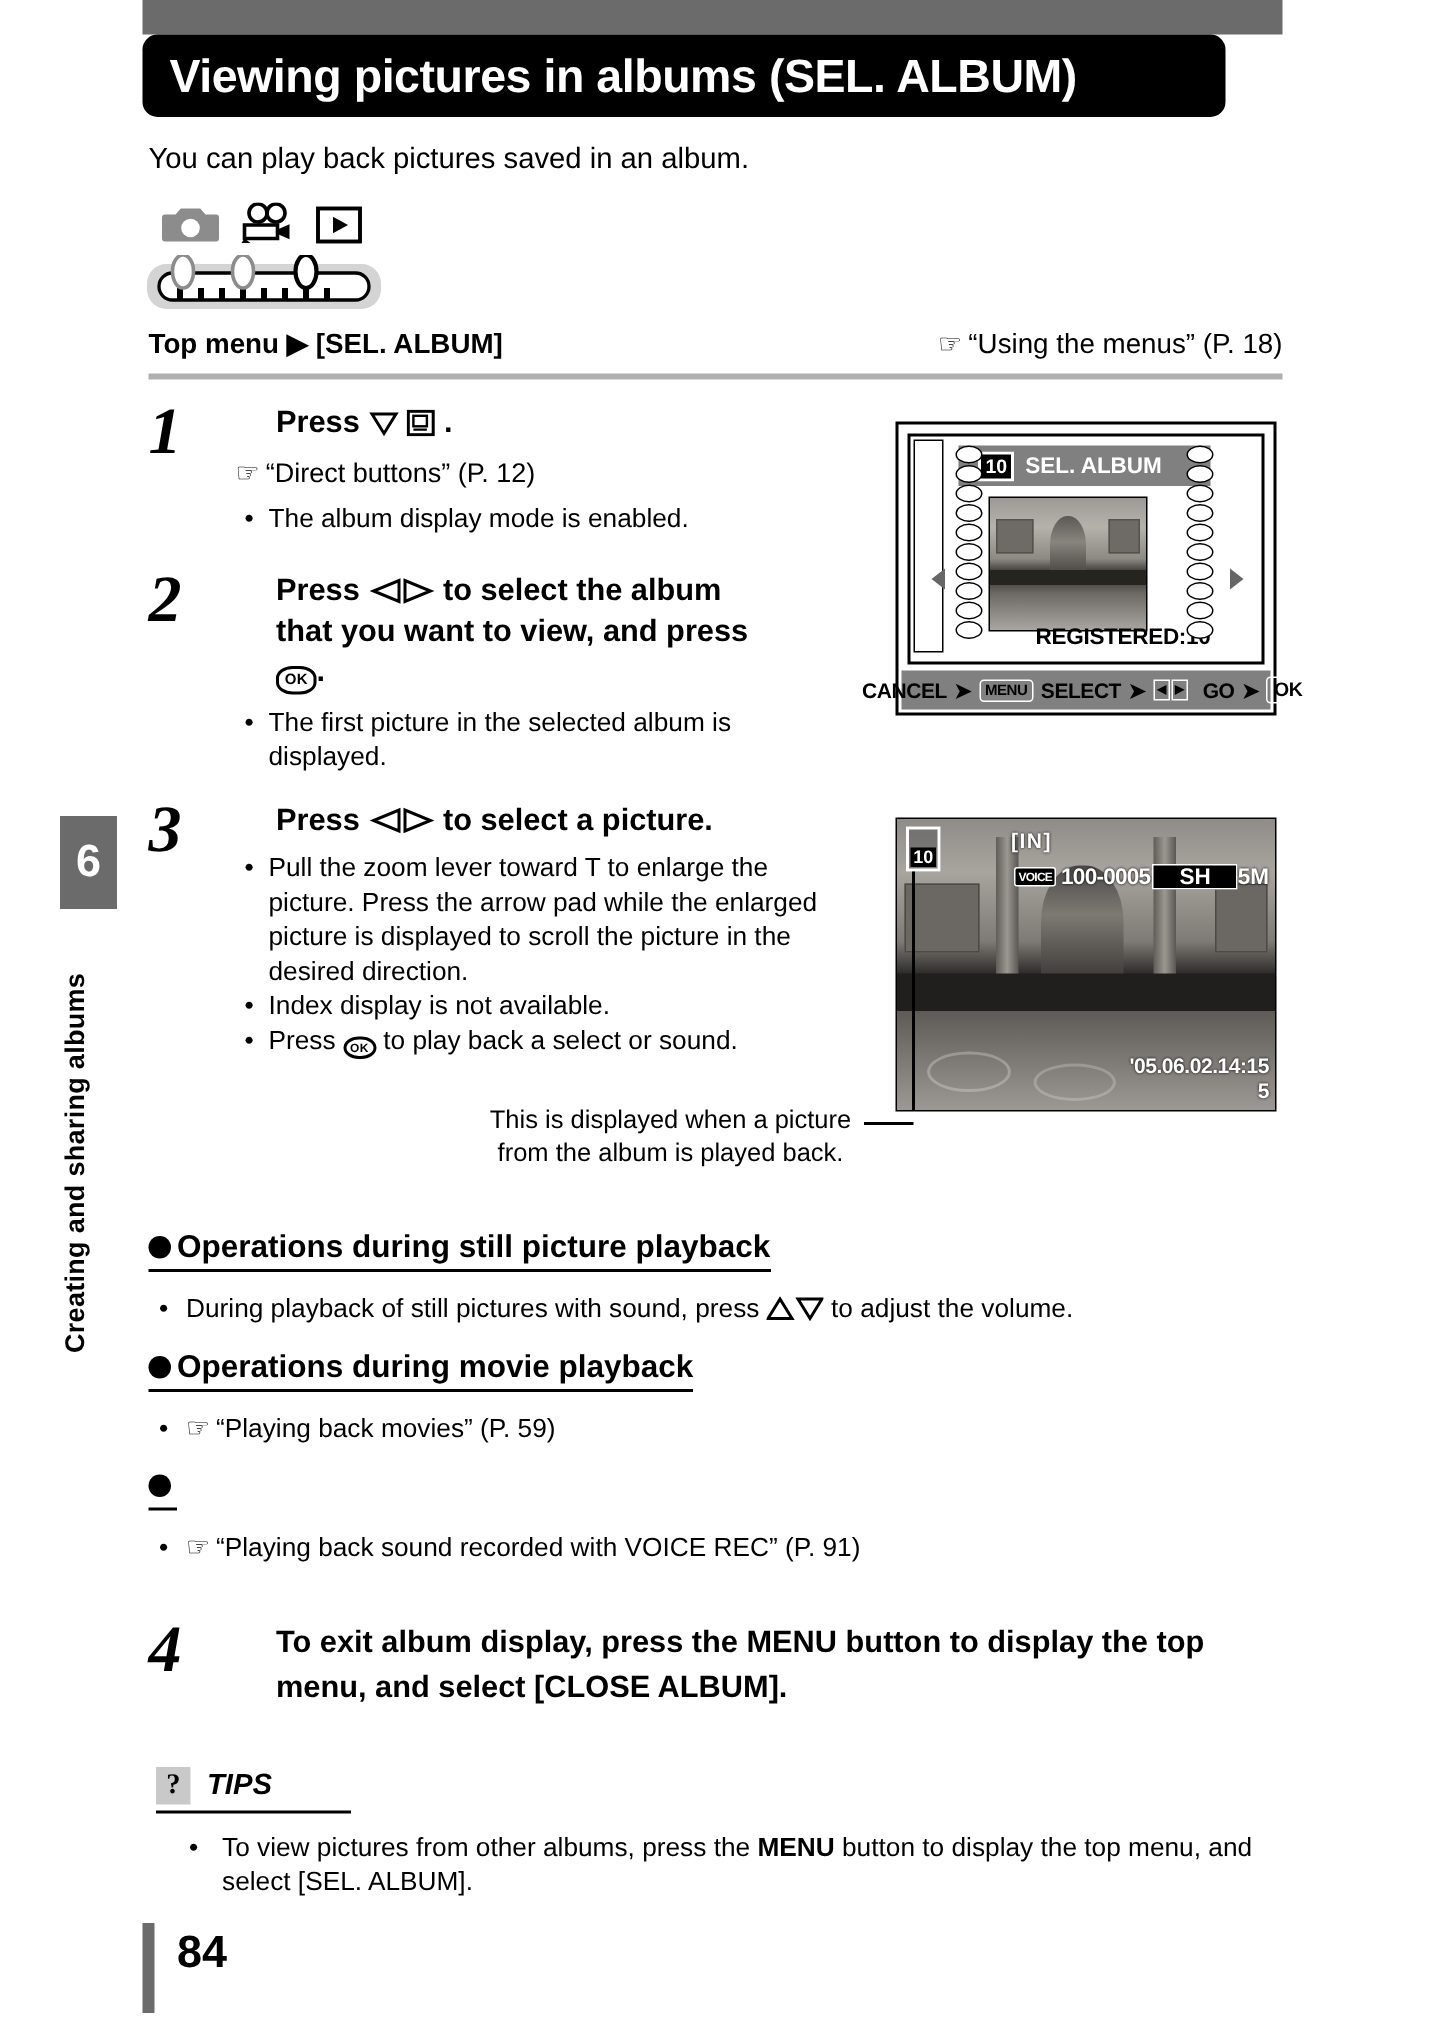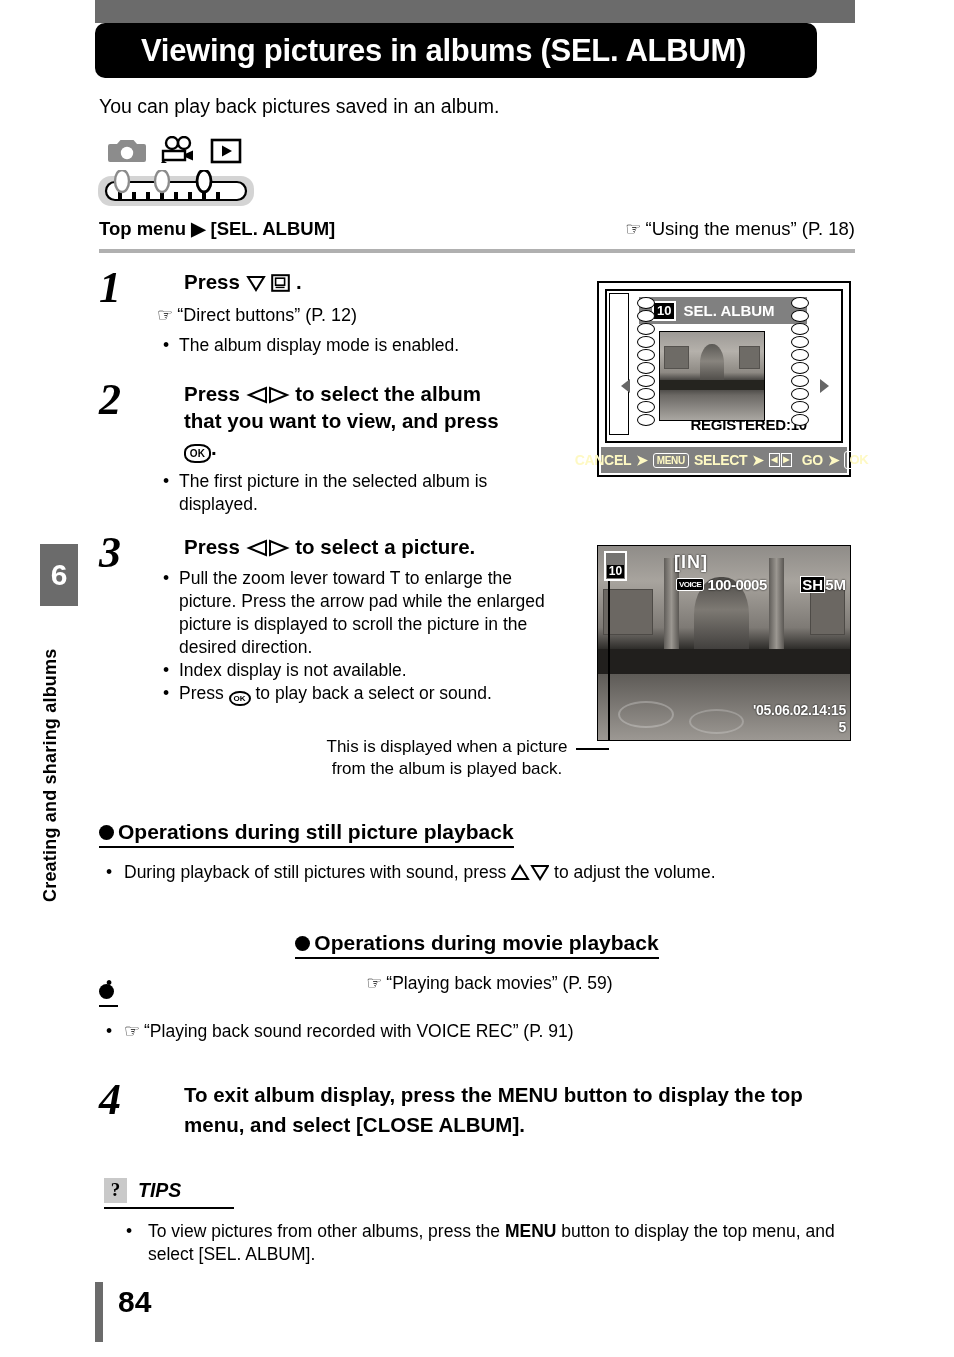--- a/index.html
+++ b/index.html
@@ -14,21 +14,21 @@
   }
 
   
   .top-gray-bar {
     position:absolute; left:95px; top:0; width:760px; height:23px;
     background:#6b6b6b;
   }
   .title-bar {
     position:absolute; left:95px; top:23px; width:722px; height:55px;
     background:#000; border-radius:10px;
-    display:flex; align-items:center;padding-left:28px;
+    display:flex; align-items:center;
   }
   .title-bar .title-text {
     color:#fff; font-size:31px; font-weight:bold; letter-spacing:-0.3px;
     padding-left:18px; white-space:nowrap;
   }
 
   .intro {
     position:absolute; left:99px; top:93px; width:740px;
     font-size:19.5px; line-height:26px;
   }
@@ -161,21 +161,21 @@
     border-right:9px solid #666;
   }
   .tri-right {
     right:12px; top:88px;
     border-top:7px solid transparent; border-bottom:7px solid transparent;
     border-left:9px solid #666;
   }
   .lcd1-bar {
     position:absolute; left:2px; right:2px; bottom:2px; height:26px;
     background:#808080; display:flex; align-items:center;
-    justify-content:center; gap:5px; color:#fef9c3;
+    justify-content:center; gap:5px; color:#000000;
     font-size:14px; font-weight:bold; letter-spacing:-0.3px;
   }
   .kbox {
     border:1.6px solid #fff; border-radius:3px; padding:0 3px;
     font-size:10px; line-height:13px; font-weight:bold;
   }
   .kbox.okk { font-size:13px; line-height:16px; padding:0 4px; }
   .arrowg { font-size:14px; }
   .lr-keys { display:inline-flex; gap:1px; }
   .lr-keys span {
@@ -224,29 +224,29 @@
     border:2px solid rgba(255,255,255,.22); border-radius:50%;
   }
   .osd { position:absolute; color:#fff; font-weight:bold; text-shadow:0 0 2px #000; }
   .osd-album {
     left:6px; top:5px; width:23px; height:30px;
     border:2px solid #fff; background:rgba(90,90,90,.55);
     display:flex; align-items:flex-end; justify-content:center;
     font-size:12px; padding-bottom:1px;
   }
   .osd-album .num { background:#000; padding:0 2px; line-height:13px; }
-  .osd-in { left:76px; top:6px; font-size:18px; letter-spacing:1px;text-align:right; }
+  .osd-in { left:76px; top:6px; font-size:14px; letter-spacing:1px;text-align:right; }
   .osd-file { left:78px; top:30px; font-size:15px; letter-spacing:-0.5px;
               display:flex; align-items:center; gap:3px; }
   .file-tag {
     background:#000; color:#fff; border:1.5px solid #fff;
     font-size:8px; line-height:11px; padding:0 2px; border-radius:2px;
   }
   .osd-sh { right:4px; top:30px; font-size:15px; display:flex; align-items:center; }
-  .osd-sh .sh { background:#000; border:1.5px solid #fff; padding:0 1px; line-height:15px;margin-left:12px; }
+  .osd-sh .sh { background:#000; border:1.5px solid #fff; padding:0 17px; line-height:15px;margin-left:12px; }
   .osd-date { right:4px; bottom:4px; font-size:14px; text-align:right;
               letter-spacing:-0.3px; line-height:17px; width:130px; }
   .leader-v {
     position:absolute; left:10px; top:35px; width:2px; height:160px;
     background:#000;
   }
   .leader-h {
     position:absolute; left:576px; top:748px; width:33px; height:2px;
     background:#000;
   }
@@ -535,21 +535,21 @@
     <span>
       <svg width="38" height="17" viewBox="0 0 38 17" style="vertical-align:-3px">
         <path d="M9 2 L17 15 L1 15 z" fill="none" stroke="#000" stroke-width="2"></path>
         <path d="M21 2 L37 2 L29 15 z" fill="none" stroke="#000" stroke-width="2"></path>
       </svg>
     </span>
     <span>to adjust the volume.</span>
   </div>
 </div>
 
-<div class="sec" style="top:931px;text-align:center;">
+<div class="sec" style="top:900px;">
   <div class="sec-head">
     <span class="dot"></span><span>Operations during movie playback</span>
   </div>
   <div class="sec-bullet">
     <span class="hand">☞</span>
     <span>“Playing back movies” (P. 59)</span>
   </div>
 </div>
 
 <div class="sec" style="top:979px;">

